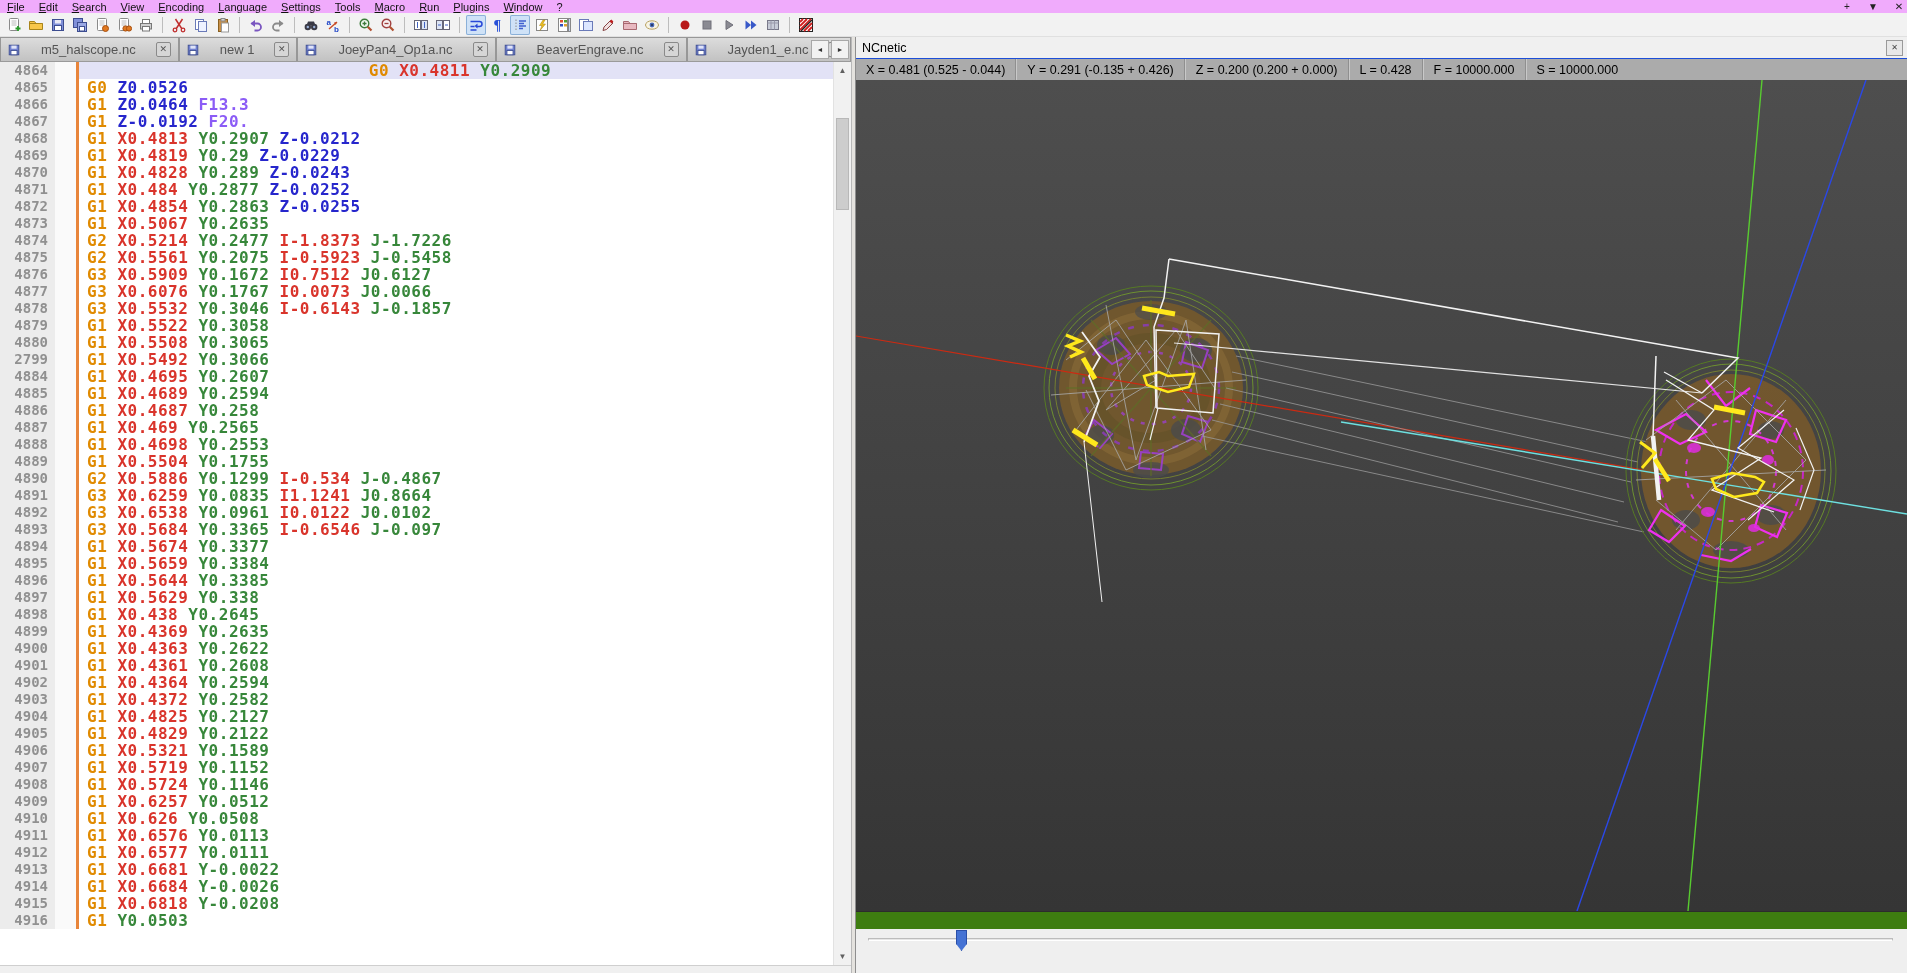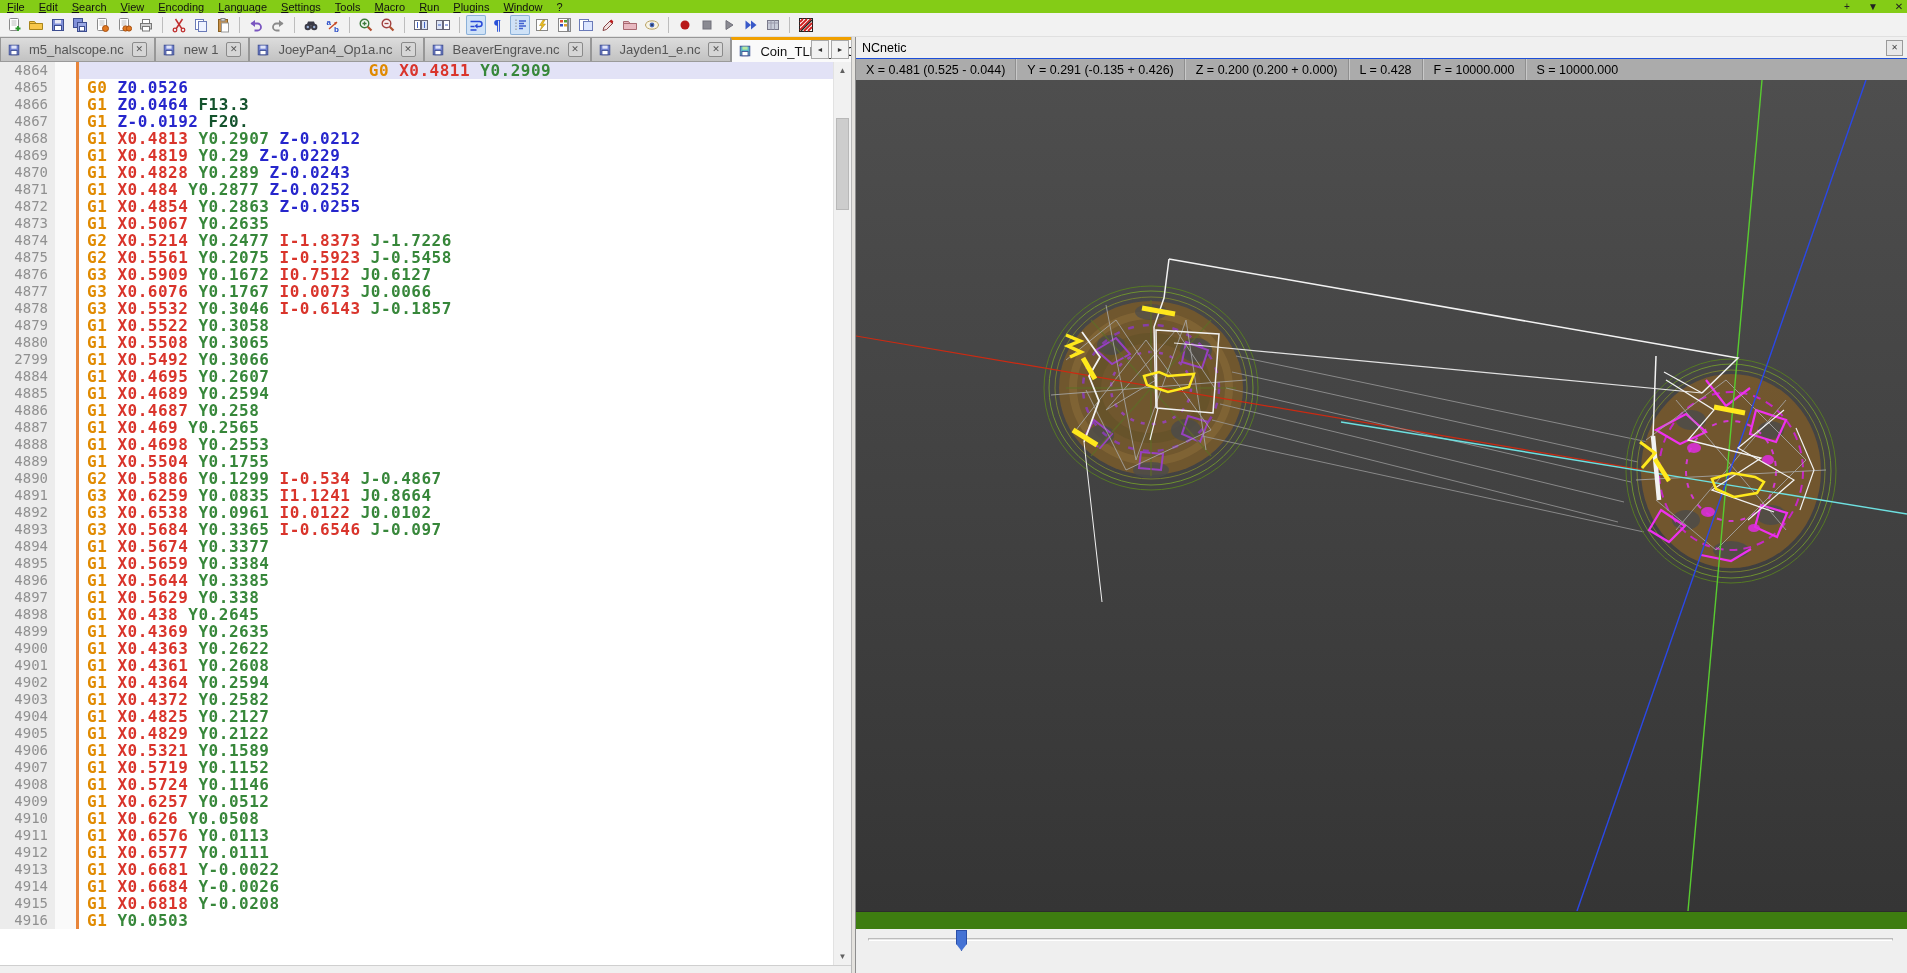--- a/index.html
+++ b/index.html
@@ -1,61 +1,61 @@
 <!DOCTYPE html>
 <html><head>
 <meta charset="utf-8">
 <style>
   html,body{margin:0;padding:0;background:#d8d8d8;}
   .app{position:relative;width:1907px;height:973px;background:#f0f0f0;overflow:hidden;
        font-family:"Liberation Sans",sans-serif;font-size:12px;color:#222;}
 
   
-  .menubar{position:absolute;left:0;top:0;width:1907px;height:13px;background:#84cc16;
+  .menubar{position:absolute;left:0;top:0;width:1907px;height:13px;background:#f0abfc;
            display:flex;align-items:center;font-size:11px;color:#111;}
   .menu-item{padding:0 7px;cursor:default;white-space:nowrap;}
   .menu-item u{text-decoration:underline;}
   .win-glyphs{margin-left:auto;display:flex;gap:14px;padding-right:2px;font-size:10px;color:#222;}
   .win-glyphs span{width:12px;text-align:center;}
 
   
   .toolbar{position:absolute;left:0;top:13px;width:1907px;height:24px;background:#f2f2f2;
            border-bottom:1px solid #e0e0e0;display:flex;align-items:center;padding-left:3px;box-sizing:border-box;}
   .tbtn{width:20px;height:20px;display:flex;align-items:center;justify-content:center;border-radius:2px;margin:0 1px;}
   .tbtn.pressed{background:#cfe2f7;box-shadow:inset 0 0 0 1px #8ab0d8;}
   .tbtn svg{width:16px;height:16px;display:block;}
   .tsep{width:1px;height:16px;background:#bdbdbd;margin:0 5px;}
 
   
   .tabbar{position:absolute;left:0;top:37px;width:851px;height:25px;background:#cfcfcf;
           display:flex;align-items:flex-end;border-bottom:1px solid #9a9a9a;box-sizing:border-box;}
-  .tab{height:24px;display:flex;align-items:center;gap:8px;padding:0 7px 0 6px;box-sizing:border-box;
+  .tab{height:24px;display:flex;align-items:center;gap:20px;padding:0 7px 0 6px;box-sizing:border-box;
        background:linear-gradient(#dcdcdc,#c2c2c2);border:1px solid #979797;border-bottom:none;
        font-size:13px;color:#555;white-space:nowrap;position:relative;}
   .tab.active{background:#fafafa;color:#111;height:25px;margin-bottom:-1px;
        border-top:3px solid #f0a000;padding-top:0;}
   .tab .ticon svg{width:14px;height:14px;display:block;}
   .tab .tclose{width:13px;height:13px;border:1px solid #8a8a8a;border-radius:2px;background:#d6d6d6;
        display:flex;align-items:center;justify-content:center;font-size:9px;color:#555;line-height:1;}
   .tab.active .tclose{background:#d49a9a;border-color:#8a4848;color:#6e0d0d;font-weight:bold;}
   .tab-arrows{position:absolute;right:2px;top:3px;display:flex;gap:2px;}
   .tab-arrows .arr{width:16px;height:17px;background:#f2f2f2;border:1px solid #a8a8a8;
        display:flex;align-items:center;justify-content:center;font-size:7px;color:#333;}
 
   
   .editor{position:absolute;left:0;top:62px;width:833px;height:903px;background:#ffffff;overflow:hidden;
           font-family:"DejaVu Sans Mono","Liberation Mono",monospace;font-size:16px;font-weight:bold;
           letter-spacing:0.5px;line-height:17px;}
   .code-line{display:flex;height:17px;white-space:pre;}
   .ln{width:55px;background:#ececec;color:#909090;text-align:right;padding-right:7px;box-sizing:border-box;
-      font-size:14px;font-weight:normal;letter-spacing:0;}
+      font-size:14px;font-weight:bold;letter-spacing:0;}
   .mgap{width:21px;background:#fafafa;border-right:3px solid #e8853b;}
   .ct{flex:1;padding-left:8px;}
   .code-line.cur .ct{background:#e2e2f6;text-align:center;}
-  .tk-g{color:#e08a00;} .tk-x{color:#d9342b;} .tk-y{color:#37873a;} .tk-z{color:#2626cc;} .tk-f{color:#14532d;}
+  .tk-g{color:#e08a00;} .tk-x{color:#d9342b;} .tk-y{color:#37873a;} .tk-z{color:#2626cc;} .tk-f{color:#8b5cf6;}
 
   .vscroll{position:absolute;left:833px;top:62px;width:18px;height:903px;background:#f1f1f1;border-left:1px solid #e2e2e2;box-sizing:border-box;}
   .vs-arrow{position:absolute;left:0;width:17px;height:17px;color:#606060;font-size:8px;display:flex;align-items:center;justify-content:center;}
   .vs-thumb{position:absolute;left:2px;top:56px;width:13px;height:92px;background:#cdcdcd;border:1px solid #b8b8b8;box-sizing:border-box;}
   .hstrip{position:absolute;left:0;top:965px;width:851px;height:8px;background:#f0f0f0;border-top:1px solid #cfcfcf;box-sizing:border-box;}
   .splitter{position:absolute;left:851px;top:37px;width:5px;height:936px;background:#e4e2de;border-left:1px solid #b8b8b8;border-right:1px solid #8e8e8e;box-sizing:border-box;}
 
   
   .panel{position:absolute;left:856px;top:37px;width:1051px;height:936px;background:#f0f0f0;}
   .p-title{height:21px;background:#f0f0f0;border-bottom:1px solid #1d4ed8;display:flex;align-items:center;

